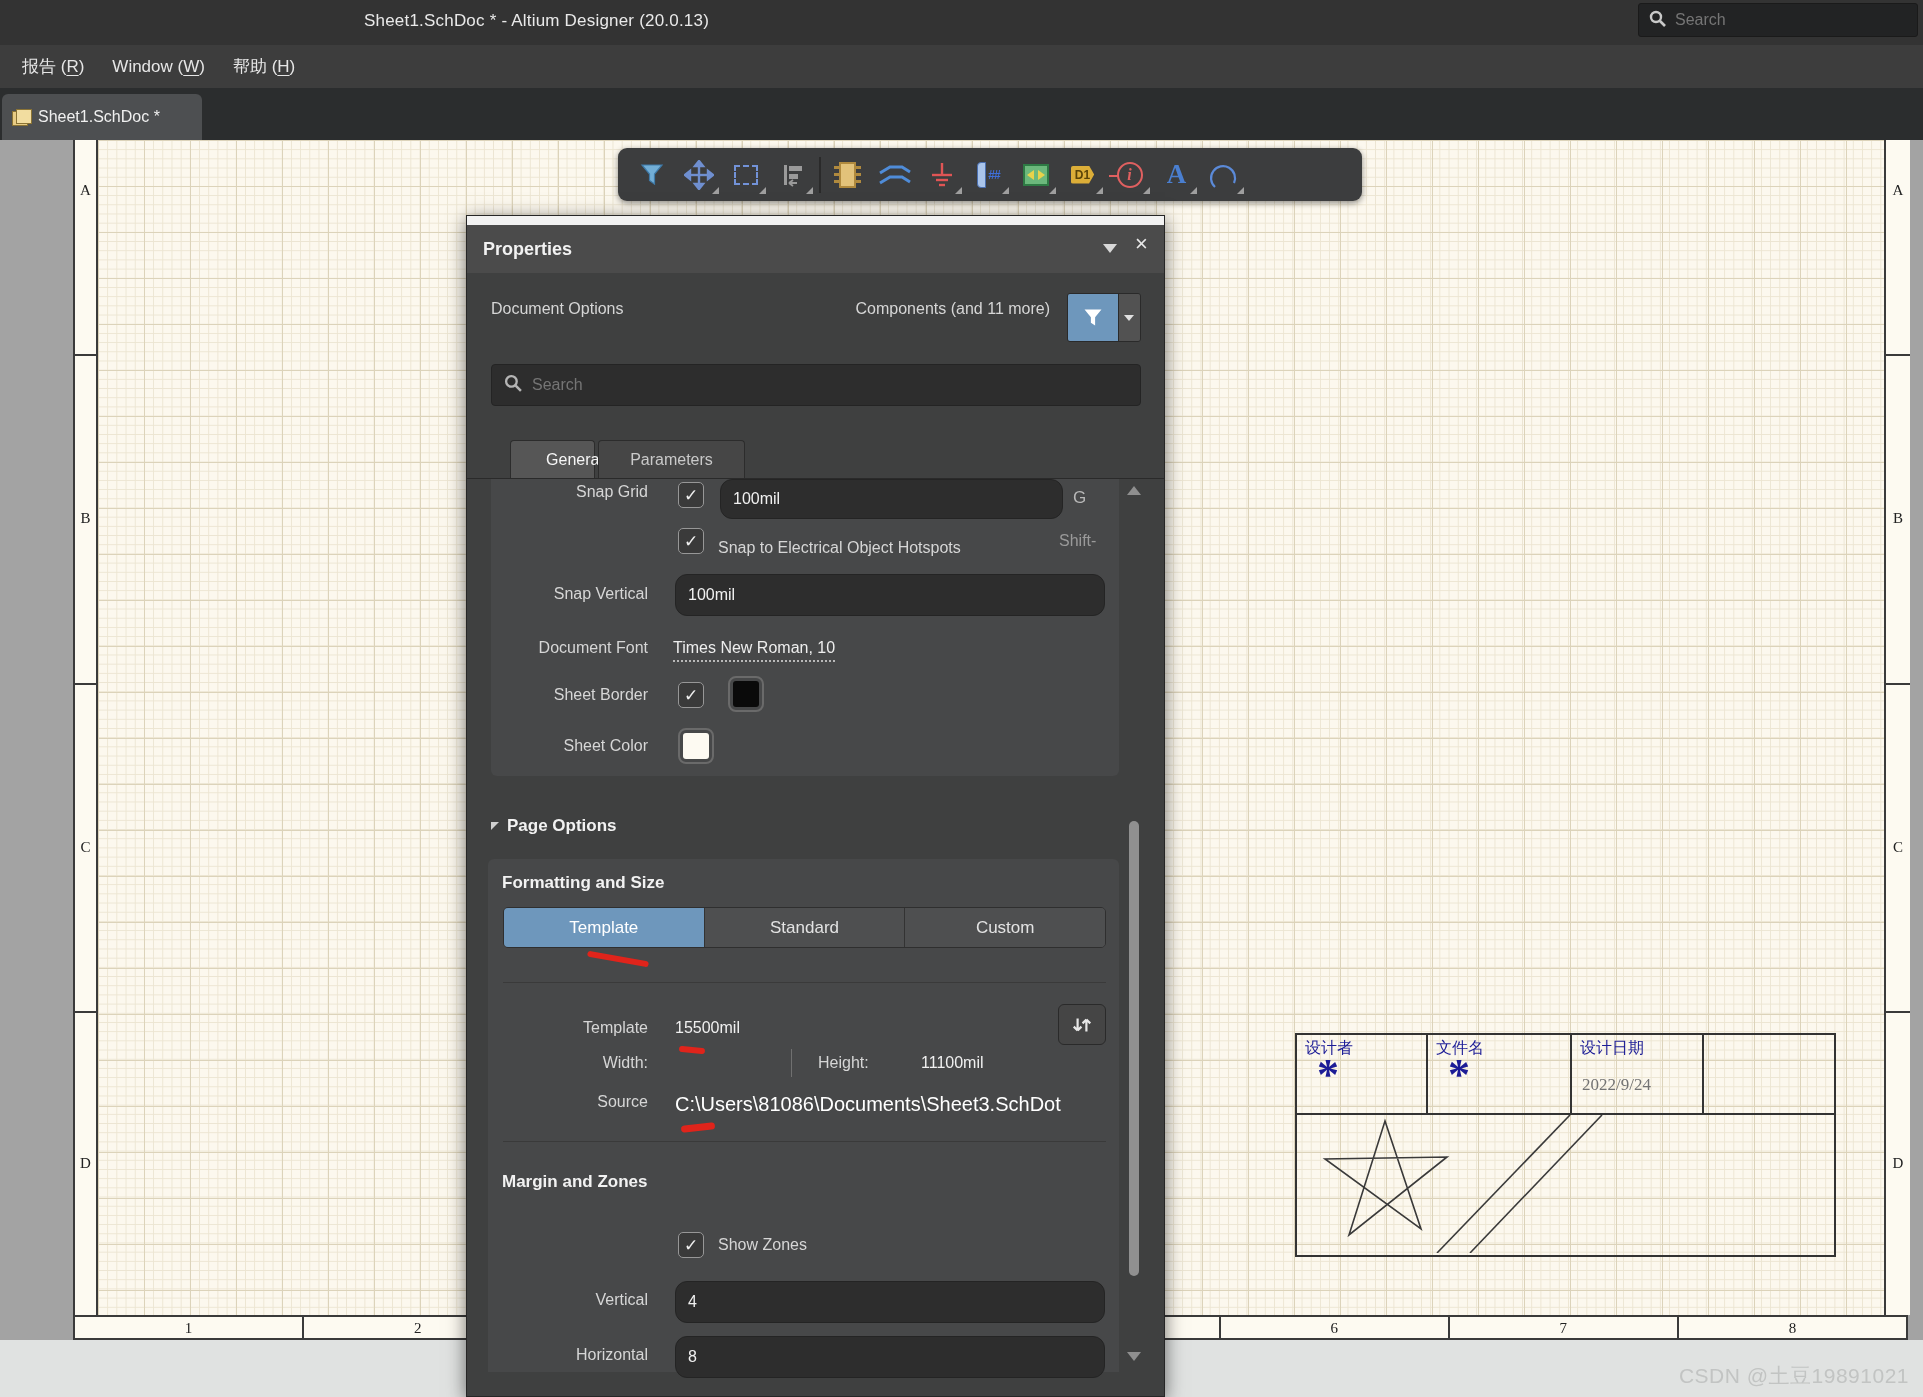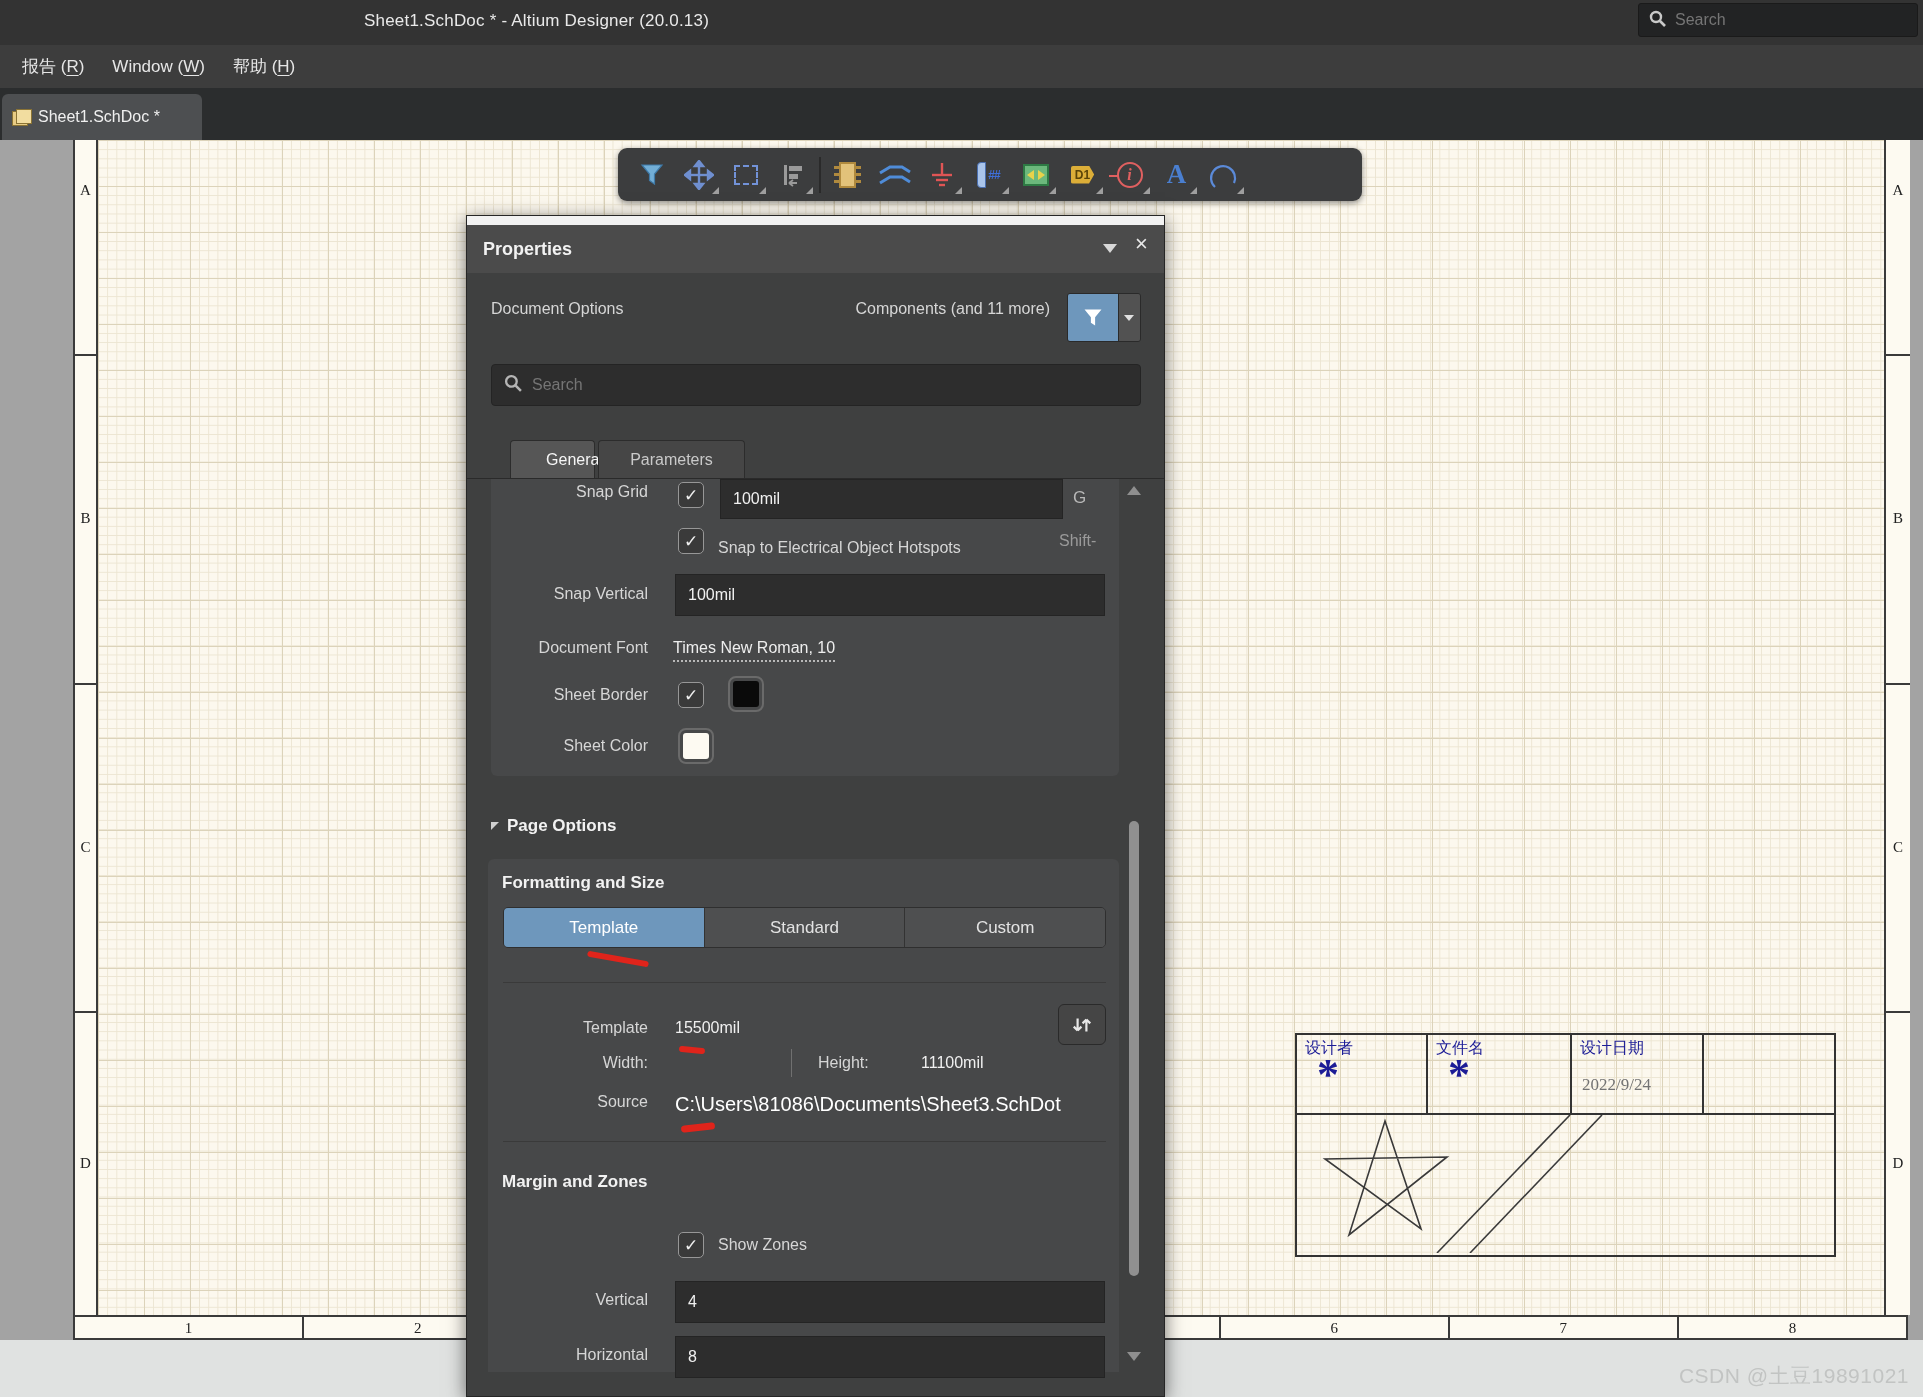--- a/index.html
+++ b/index.html
@@ -115,21 +115,21 @@
   #tab-params  { left:131px; width:147px; background:#464646; color:#c9c9c9; }
   #tab-line { left:0; top:262px; width:697px; height:1px; background:#2a2a2a; }
 
   .container { position:absolute; background:#474849; }
   #containerA { left:24px; top:263px; width:628px; height:297px; border-radius:0 0 6px 6px; }
   #containerB { left:21px; top:643px; width:631px; height:513px; border-radius:6px 6px 0 0; }
 
   .chk { position:absolute; width:26px; height:26px; background:#3a3a3a; border:1.5px solid #979797; border-radius:5px;
          color:#efefef; display:flex; align-items:center; justify-content:center; font-size:17px; font-weight:bold; }
   .chk::after { content:"\2713"; }
-  .pinput { position:absolute; background:#2d2d2d; border:1px solid #242424; border-radius:0;
+  .pinput { position:absolute; background:#2d2d2d; border:1px solid #242424; border-radius:12px;
             color:#f0f0f0; font-size:16px; padding:0 12px; font-family:inherit; outline:none; }
   .divline { position:absolute; height:1px; background:#3a3a3a; }
 
   
   #lbl-snapgrid   { right:516px; top:267px; }
   #chk-snapgrid   { left:211px; top:266px; }
   #inp-snapgrid   { left:253px; top:263px; width:343px; height:40px; }
   #sg-suffix      { position:absolute; left:606px; top:272px; color:#b8b8b8; font-size:17px; }
   #chk-hotspots   { left:211px; top:312px; }
   #lbl-hotspots   { position:absolute; left:251px; top:316px;margin-top:7px; }

